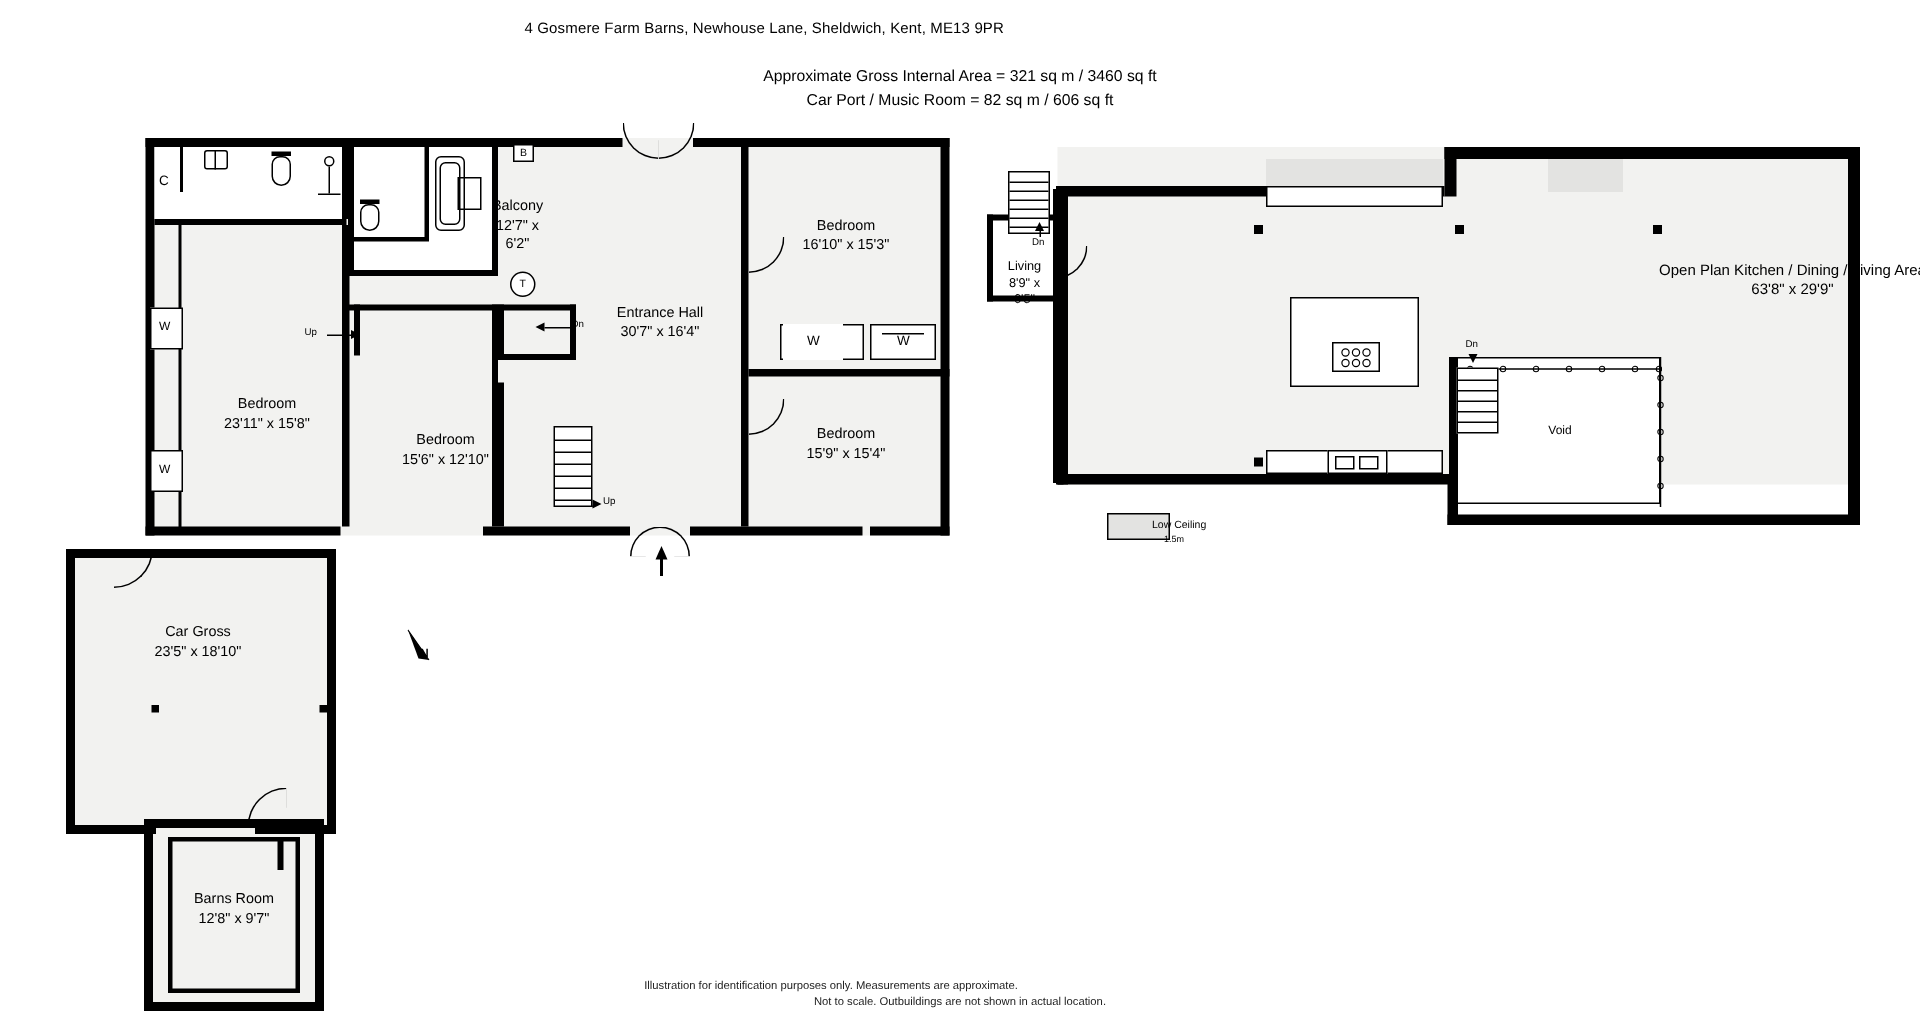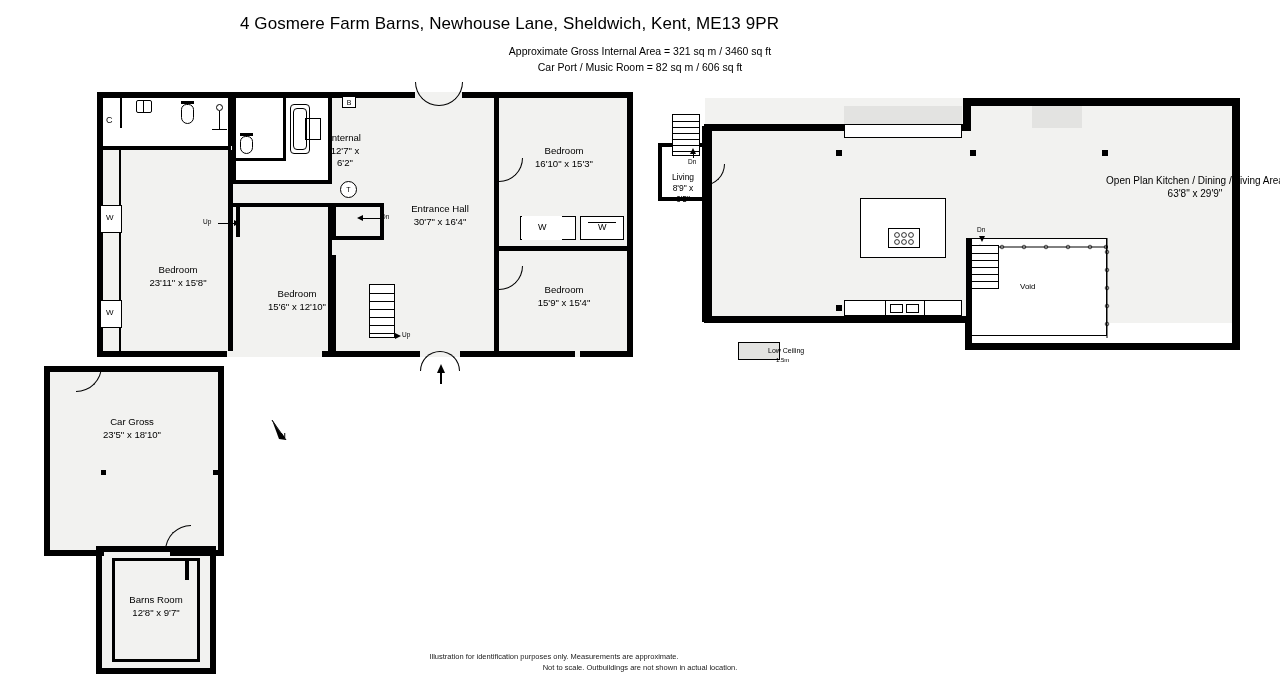--- a/index.html
+++ b/index.html
@@ -14,21 +14,21 @@
     font-family: "Liberation Sans", sans-serif;
     color: #000000;
     overflow: hidden;
   }
   .abs { position: absolute; }
   .ctr { text-align: center; }
 
   
   #title {
     top: 14px; left: 0; width: 1019px;
-    font-size: 17px;
+    font-size: 10px;
     letter-spacing: .1px;
   }
   #area-line-1 {
     top: 45px; left: 0; width: 1280px;
     font-size: 10.5px;
   }
   #area-line-2 {
     top: 61px; left: 0; width: 1280px;
     font-size: 10.5px;
   }
@@ -55,21 +55,21 @@
     line-height: 12.5px;
     text-align: center;
     white-space: nowrap;
   }
   .label .nm { display: block; }
   .label .dim { display: block; }
   .small {
     position: absolute;
     font-size: 8px;
     line-height: 10px;
-    text-align: left;
+    text-align: center;
     white-space: nowrap;
   }
   .tiny {
     position: absolute;
     font-size: 6.5px;
     line-height: 8px;
     white-space: nowrap;
   }
   .boxlbl {
     position: absolute;
@@ -166,21 +166,21 @@
   <div class="door-arc" style="left:240px;top:136px;width:13px;height:18px;border-radius:6px 6px 7px 7px;"></div>
   <div class="thin" style="left:240px;top:133px;width:13px;height:3px;"></div>
 
   <div class="outline" style="left:305px;top:118px;width:16px;height:22px;"></div>
 
   <div class="boxlbl" style="left:342px;top:96px;width:14px;height:12px;line-height:12px;">B</div>
 
   <div class="circle" style="left:340px;top:181px;width:17px;height:17px;line-height:16px;">T</div>
 
   <div class="label" style="left:300px;top:132px;width:90px;">
-    <span class="nm">Internal</span>
+    <span class="nm">Balcony</span>
     <span class="dim">12'7" x</span>
     <span class="dim">6'2"</span>
   </div>
 
   <div class="wall" style="left:228px;top:150px;width:5px;height:201px;"></div>
 
   <div class="outline" style="left:100px;top:205px;width:22px;height:28px;background:#fff;"></div>
   <div class="tiny" style="left:106px;top:214px;font-size:8px;">W</div>
   <div class="outline" style="left:100px;top:300px;width:22px;height:28px;background:#fff;"></div>
   <div class="tiny" style="left:106px;top:309px;font-size:8px;">W</div>

